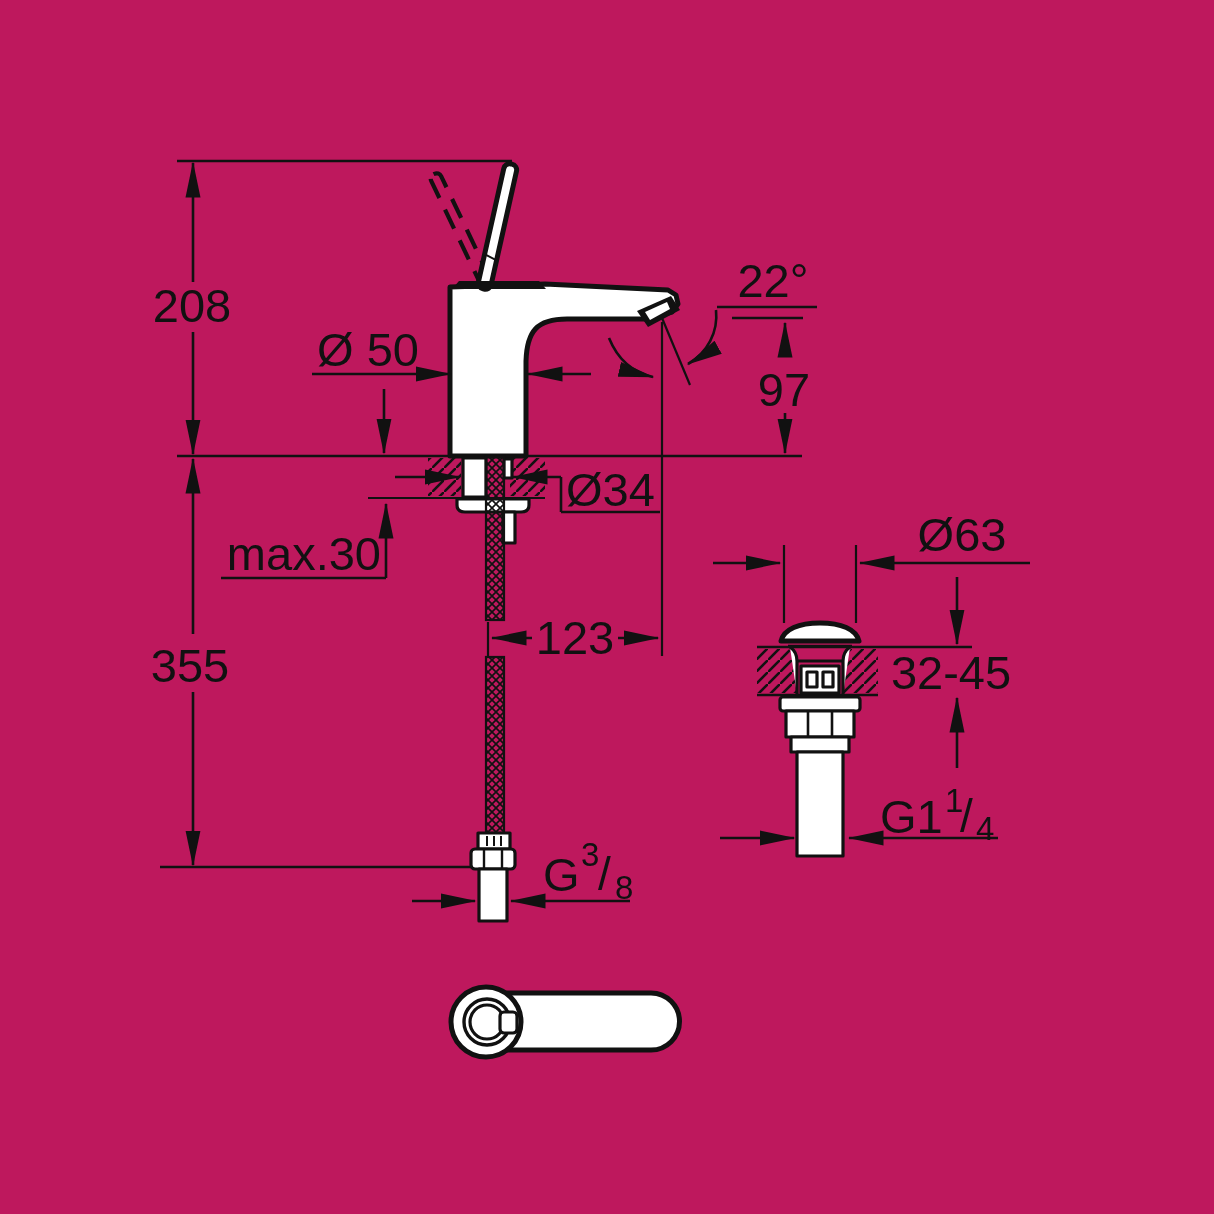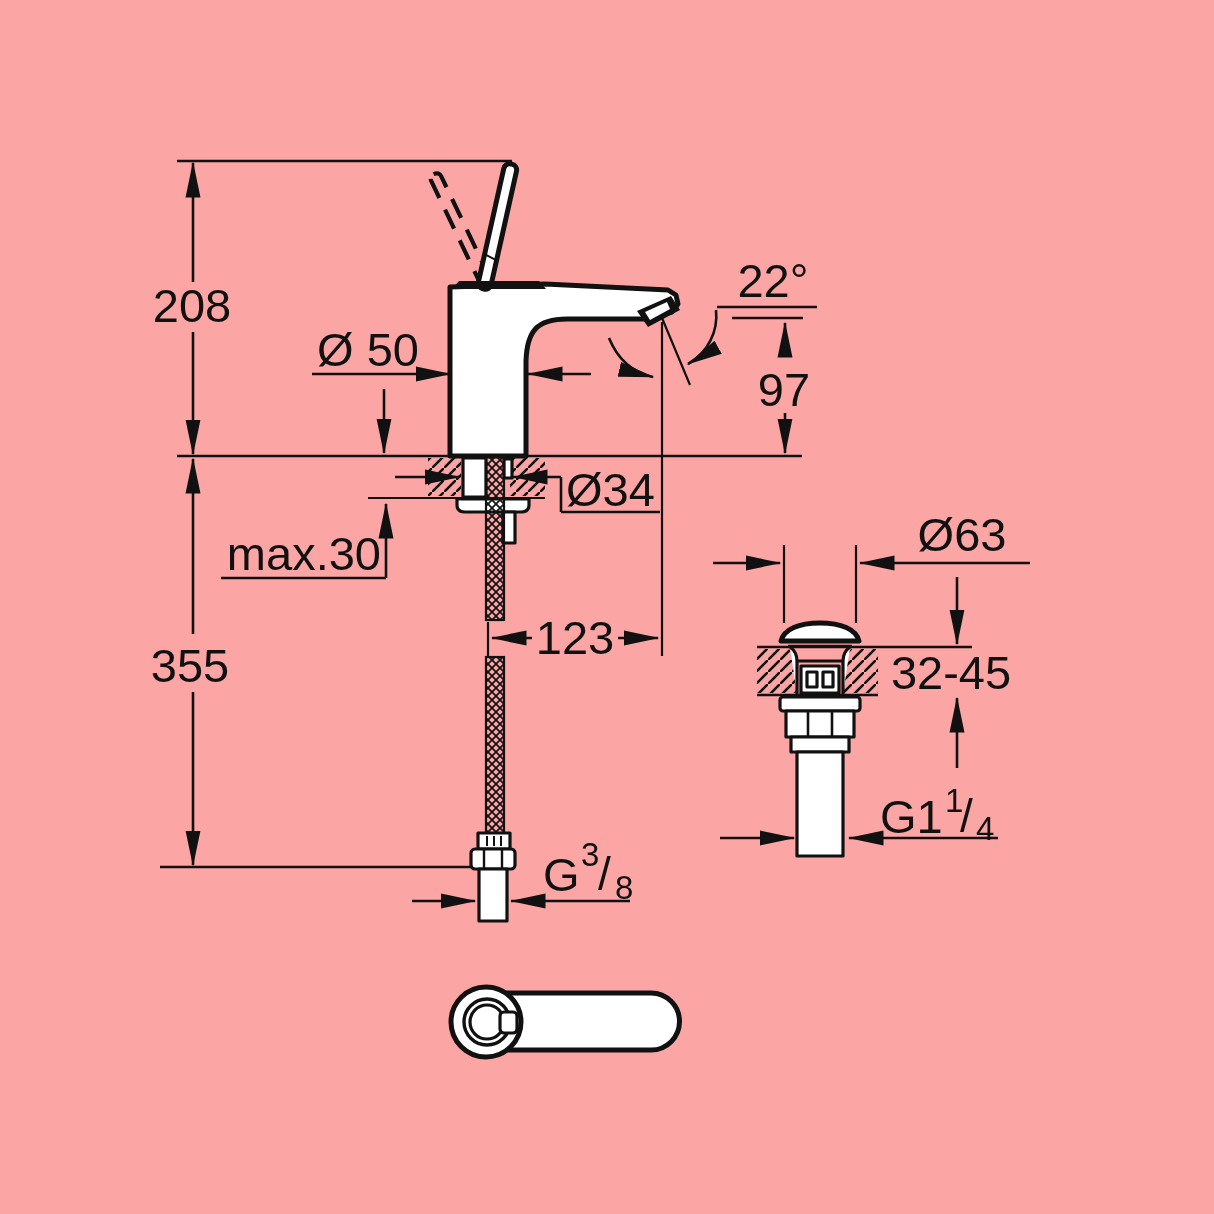--- a/index.html
+++ b/index.html
@@ -1,16 +1,16 @@
 <!DOCTYPE html>
 <html><head>
 <meta charset="utf-8">
 <style>
   html,body{margin:0;padding:0;background:#ffffff;}
-  .stage{width:1214px;height:1214px;background:#fca5a5;position:relative;}
+  .stage{width:1214px;height:1214px;background:#be185d;position:relative;}
   svg{display:block;}
   svg text{font-family:"Liberation Sans","DejaVu Sans",sans-serif;fill:#111;}
   .dim-txt{font-size:47px;}
   .sup-txt{font-size:33px;}
   .slash-txt{font-size:46px;}
   .outline{fill:#ffffff;stroke:#111;stroke-width:5;stroke-linejoin:round;}
   .outline-thin{fill:#ffffff;stroke:#111;stroke-width:3.2;stroke-linejoin:round;}
   .dimline{stroke:#111;stroke-width:2.6;fill:none;}
   .extline{stroke:#111;stroke-width:2.2;fill:none;}
   .solid{fill:#111;stroke:none;}

